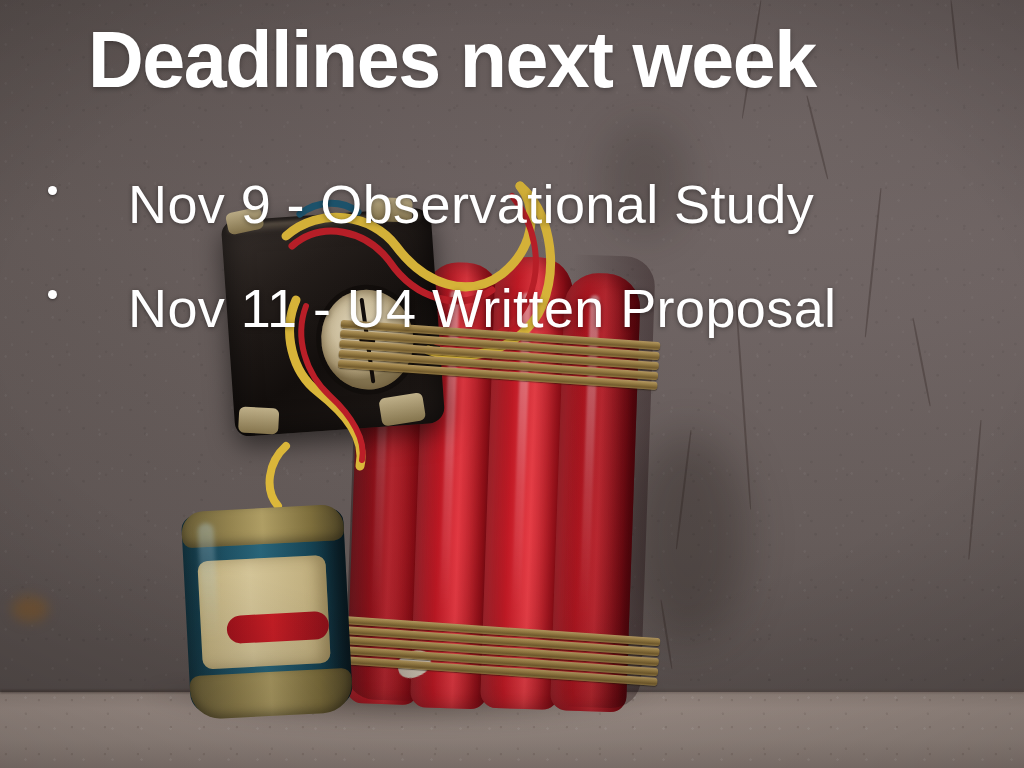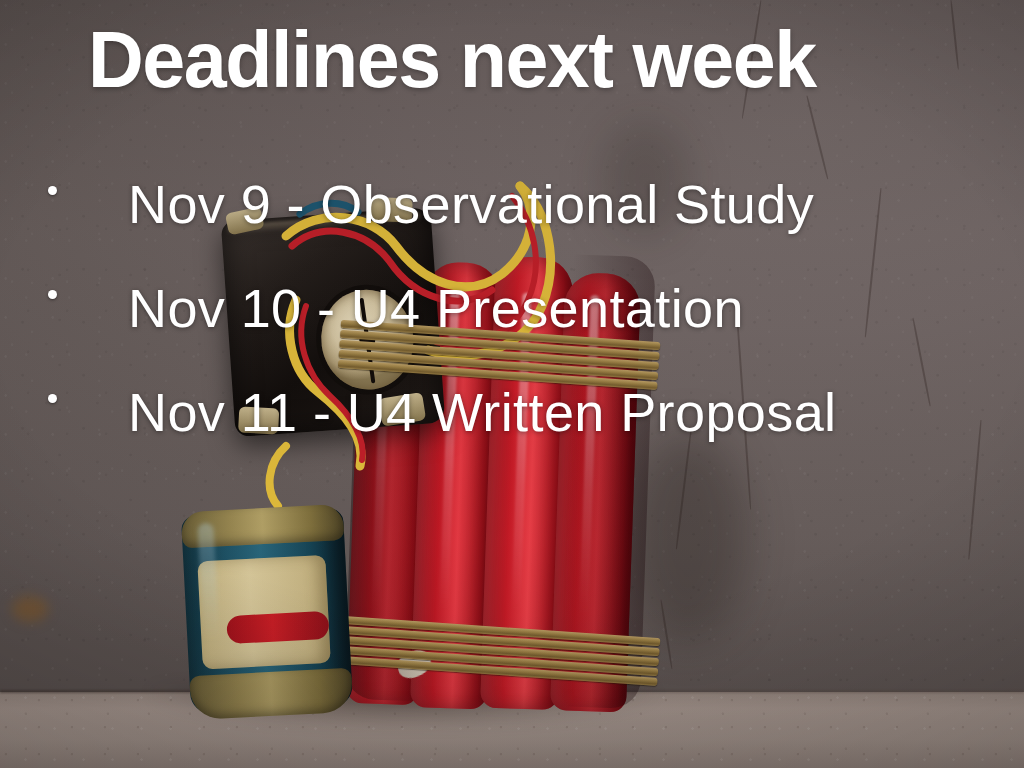--- a/index.html
+++ b/index.html
@@ -416,22 +416,18 @@
 
     <div class="slide-title">Deadlines next week</div>
 
     <ul class="bullets">
       <li class="bullet-row">
         <span class="bullet-dot"></span>
         <span class="bullet-text">Nov 9 - Observational Study</span>
       </li>
       <li class="bullet-row">
         <span class="bullet-dot"></span>
-        <span class="bullet-text">Nov 10 - U4 Presentation</span>
-      </li>
-      <li class="bullet-row">
-        <span class="bullet-dot"></span>
         <span class="bullet-text">Nov 11 - U4 Written Proposal</span>
       </li>
     </ul>
 
   </div>
 </div>
 
 </body></html>

